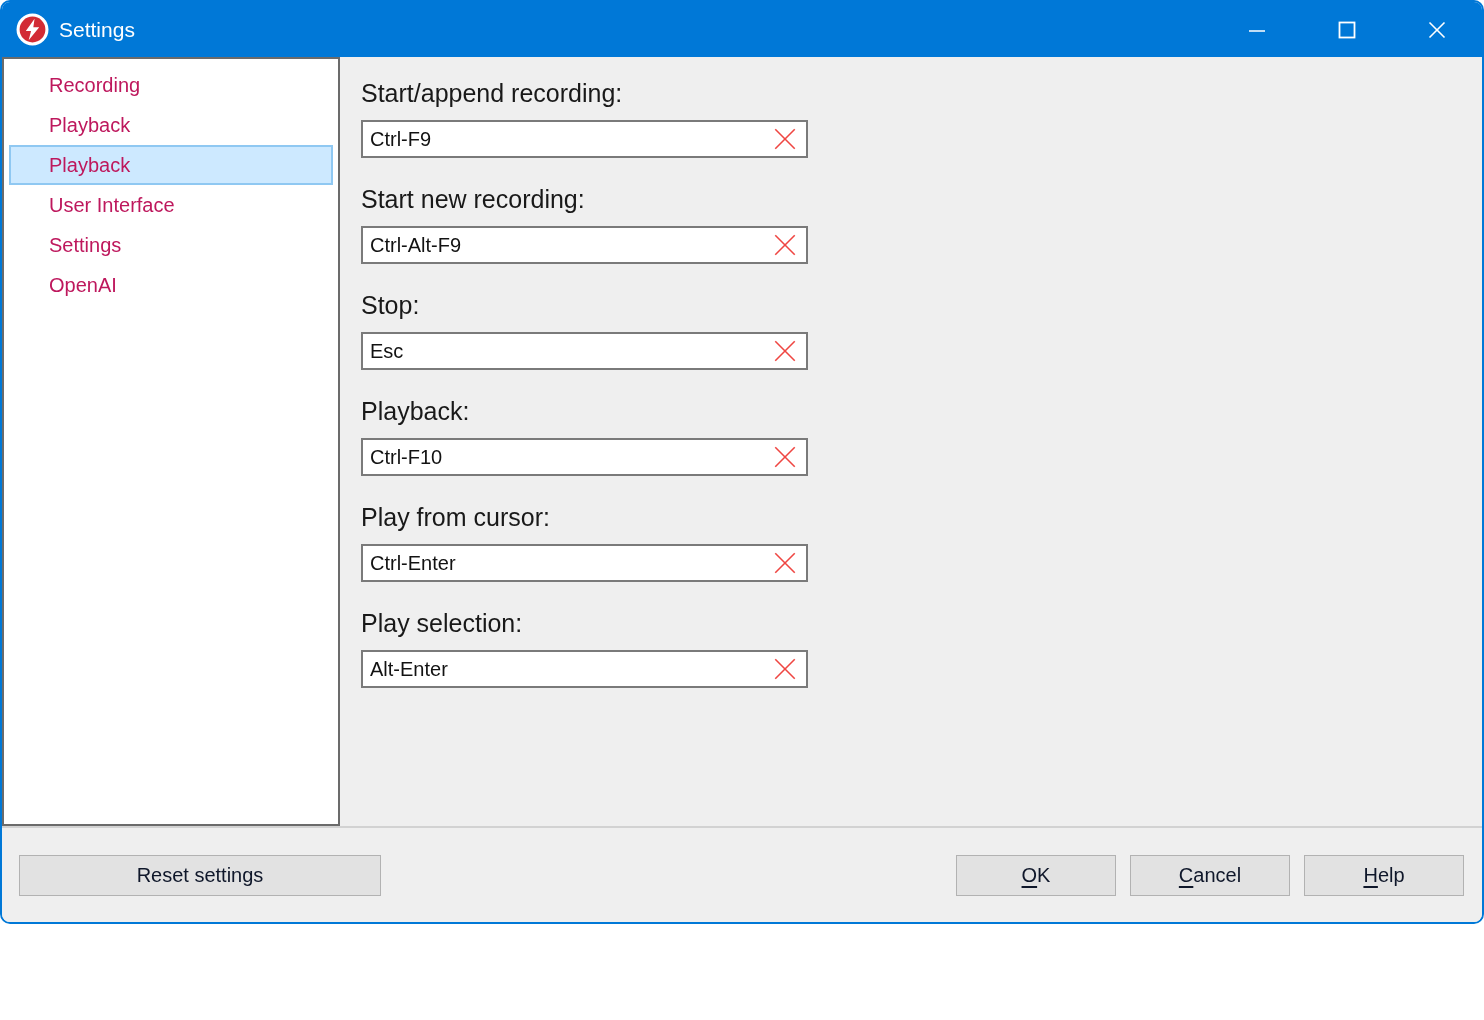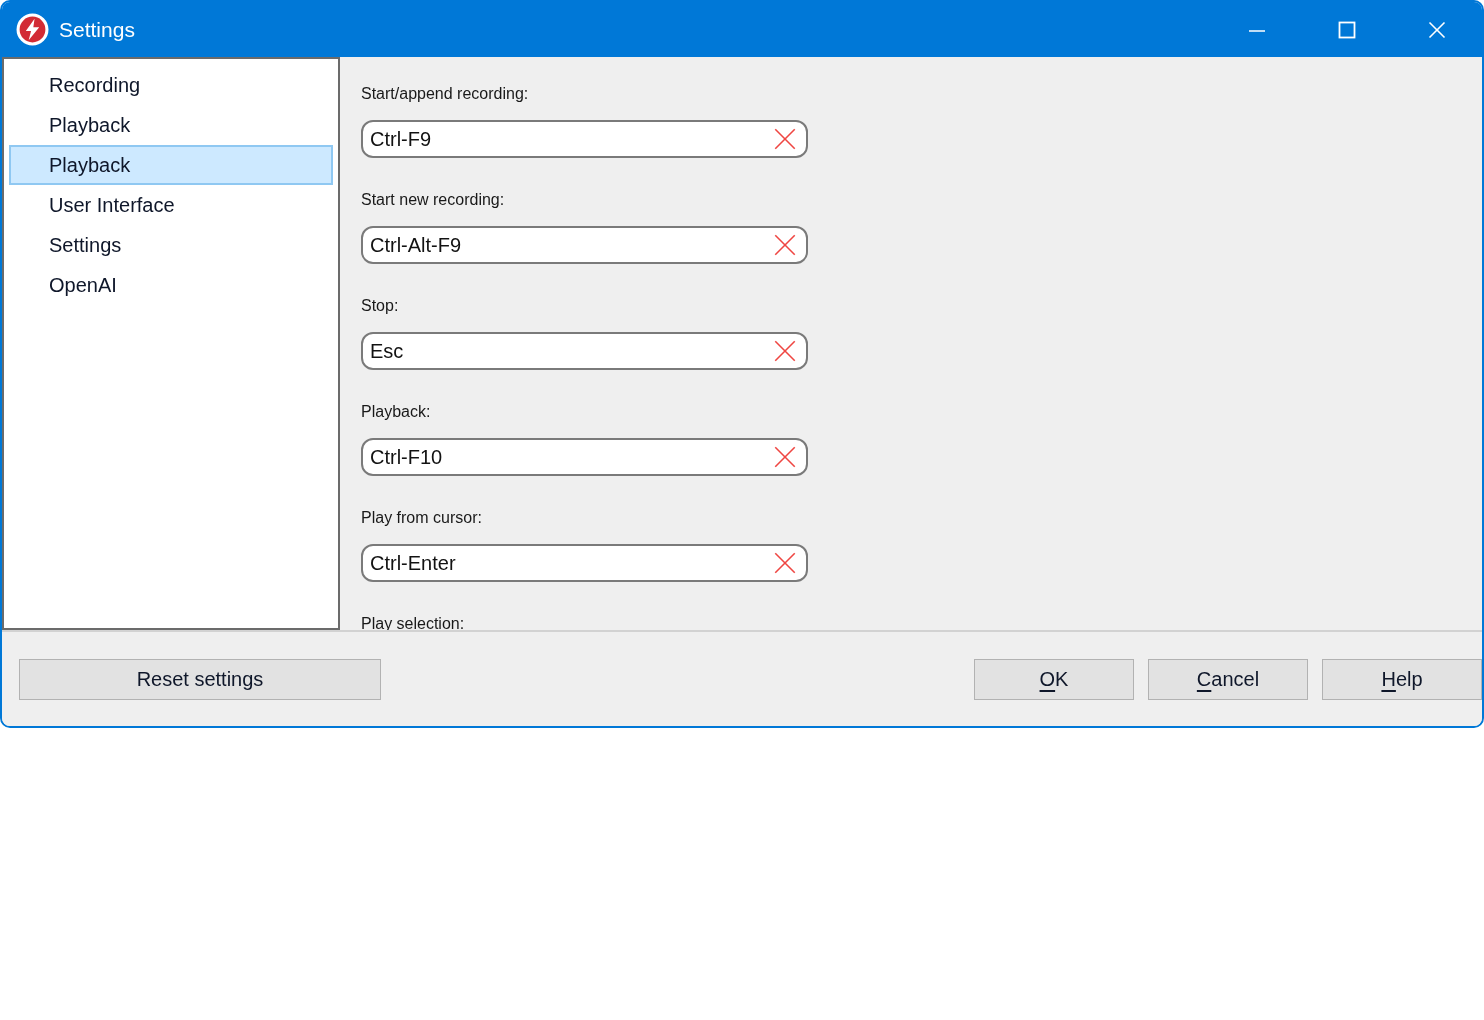--- a/index.html
+++ b/index.html
@@ -1,20 +1,20 @@
 <!DOCTYPE html>
 <html><head>
 <meta charset="utf-8">
 <style>
   html, body { margin:0; padding:0; background:#ffffff; }
   body { width:1484px; height:1020px; font-family:"Liberation Sans", sans-serif; }
 
   .window {
     box-sizing:border-box;
-    width:1484px; height:728px;
+    width:1484px; height:924px;
     border:2px solid #0078d7;
     border-radius:10px;
     overflow:hidden;
     display:flex; flex-direction:column;
     background:#efefef;
   }
 
   
   .titlebar {
     height:55px; flex-shrink:0;
@@ -38,34 +38,34 @@
     width:338px; flex-shrink:0;
     background:#ffffff;
     border:2px solid #6b6b6b;
     padding-top:6px;
   }
   .side-item {
     box-sizing:border-box;
     height:40px; margin:0 5px;
     display:flex; align-items:center;
     padding-left:38px;
-    font-size:20px; color:#0f172a;
+    font-size:20px; color:#be185d;
     border:2px solid transparent;
     cursor:pointer;
   }
   .side-item.selected { background:#cde9ff; border-color:#8fc8f2; }
 
   .content { flex:1; padding:25px 0 0 21px; overflow:hidden; }
   .fgroup { margin-bottom:30px; }
-  .flabel { font-size:16px; line-height:23px; color:#191919; margin-bottom:15px; }
+  .flabel { font-size:25px; line-height:23px; color:#191919; margin-bottom:15px; }
   .fwrap { position:relative; width:447px; height:38px; }
   .finput {
     box-sizing:border-box; display:block;
     width:100%; height:100%;
-    border:2px solid #7a7a7a; border-radius:12px;
+    border:2px solid #7a7a7a; border-radius:0;
     background:#ffffff;
     font-family:inherit; font-size:20px; color:#121212;
     padding:0 44px 0 7px; outline:none;
   }
   .clear-btn {
     position:absolute; right:9px; top:50%; transform:translateY(-50%);
     width:28px; height:28px;
     background:transparent; border:none; padding:0; cursor:pointer;
     display:flex; align-items:center; justify-content:center;
   }
@@ -78,21 +78,21 @@
     background:#efefef;
     display:flex; align-items:center;
   }
   .btn {
     box-sizing:border-box; height:41px;
     background:#e2e2e2; border:1px solid #b2b2b2;
     font-family:inherit; font-size:20px; color:#0f172a;
     cursor:pointer;
   }
   .reset-btn { width:362px; margin-left:17px; }
-  .right-btns { margin-left:auto; display:flex; gap:14px; }
+  .right-btns { margin-left:auto; margin-right:18px; display:flex; gap:14px; }
   .right-btns .btn { width:160px; }
   .mn { text-decoration:underline; text-underline-offset:4px; }
 </style>
 </head>
 <body>
 
 <div class="window">
 
   <div class="titlebar">
     <svg class="app-icon" viewBox="0 0 32 32">

